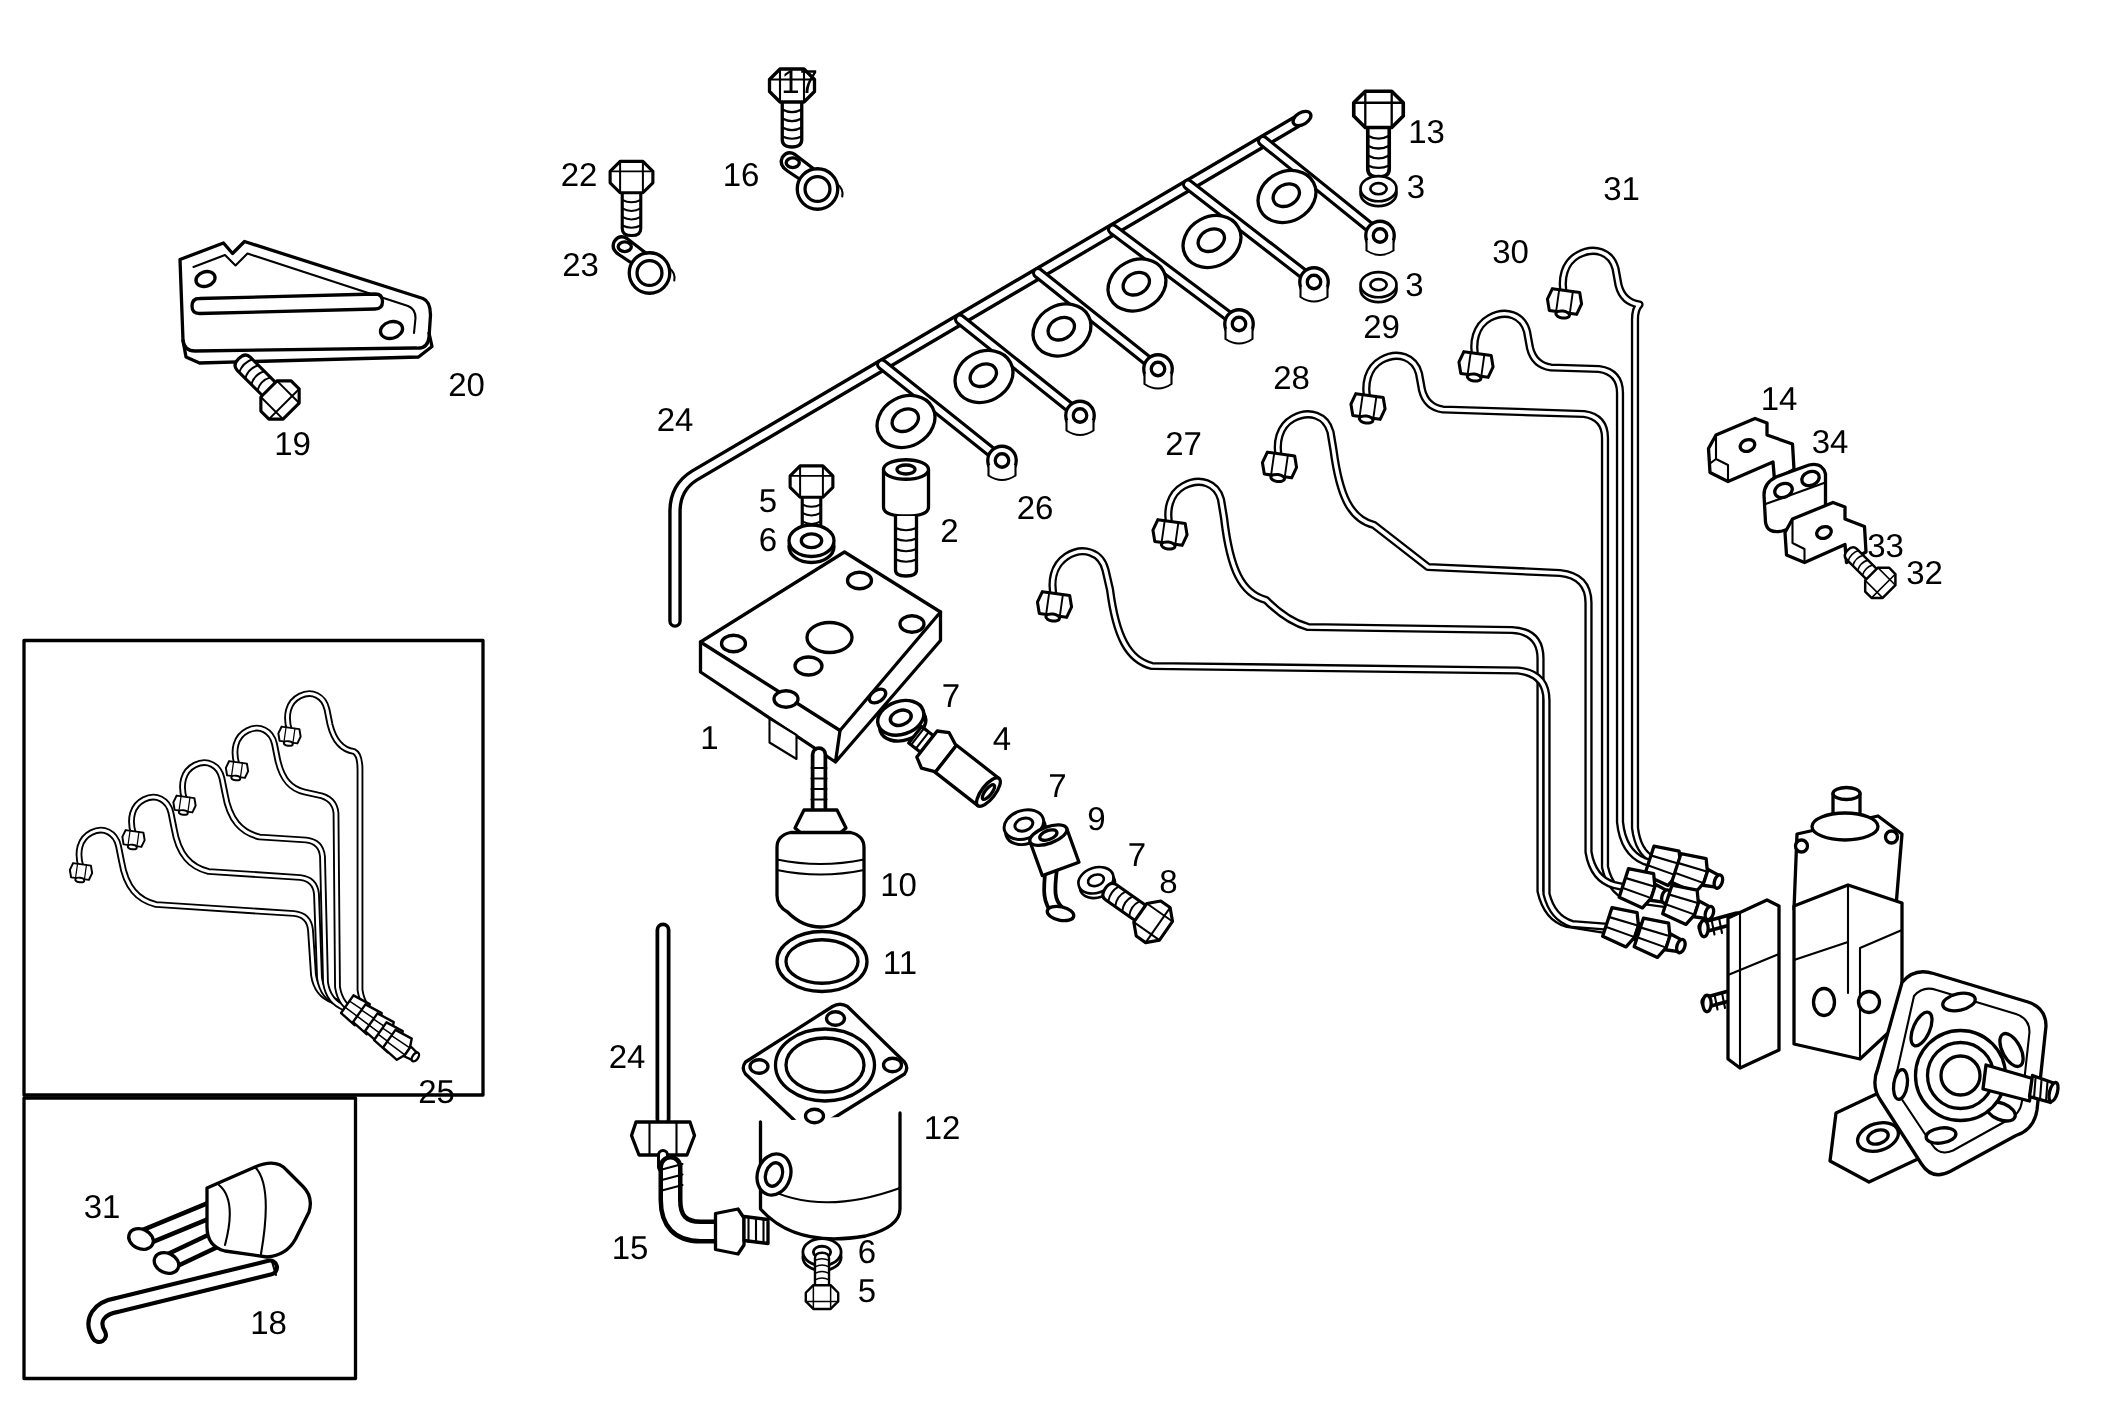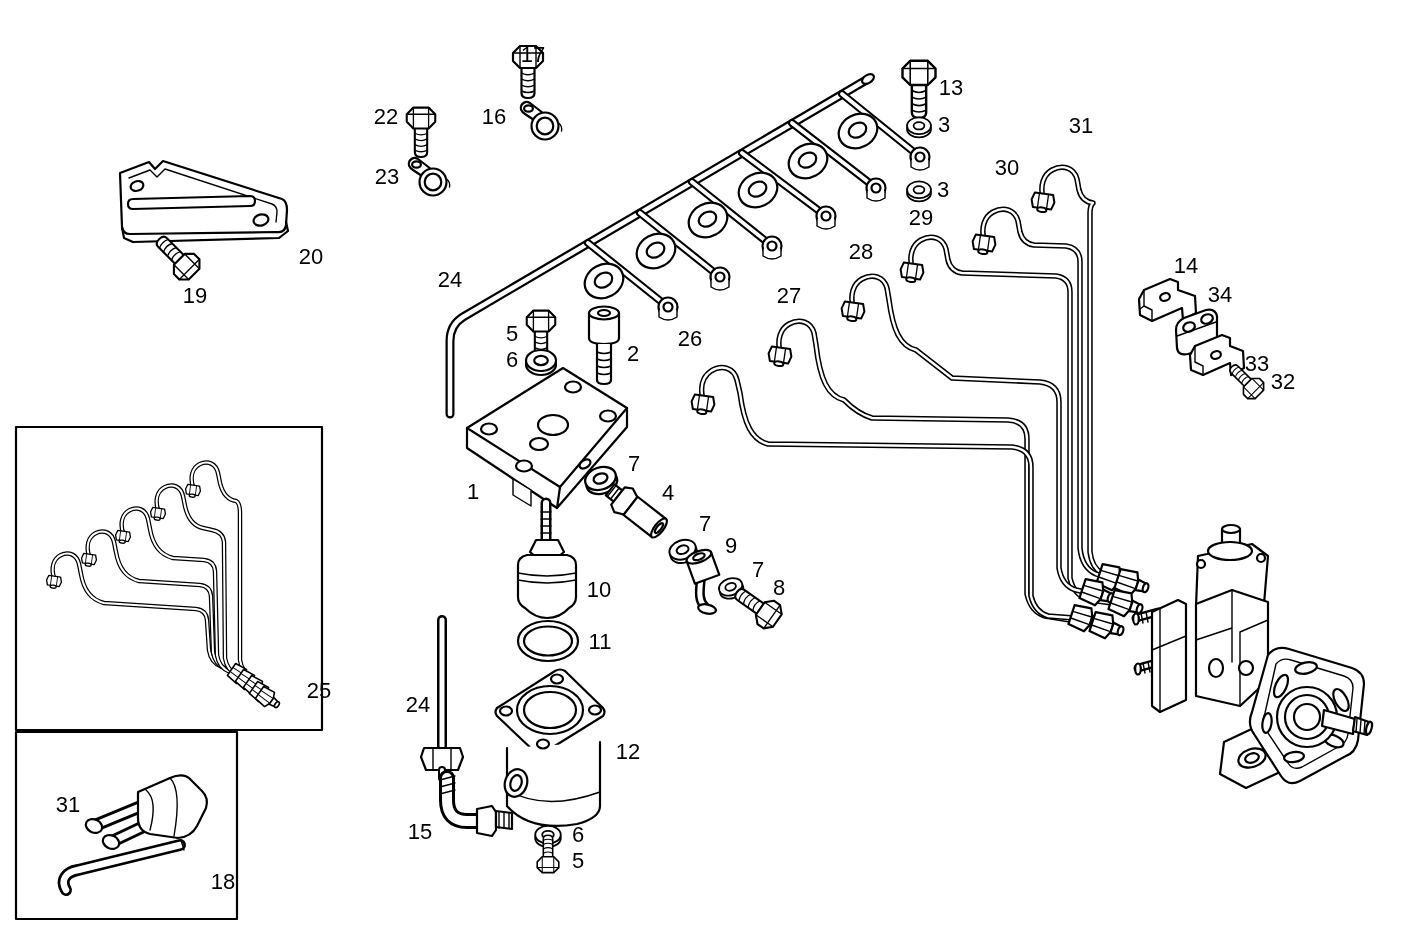--- a/index.html
+++ b/index.html
@@ -388,29 +388,29 @@
       <span class="part-label" style="left: 779px; top: 588px;">8</span>
       <span class="part-label" style="left: 731px; top: 546px;">9</span>
       <span class="part-label" style="left: 599px; top: 590px;">10</span>
       <span class="part-label" style="left: 600px; top: 642px;">11</span>
       <span class="part-label" style="left: 628px; top: 752px;">12</span>
       <span class="part-label" style="left: 951px; top: 88px;">13</span>
       <span class="part-label" style="left: 1186px; top: 266px;">14</span>
       <span class="part-label" style="left: 420px; top: 832px;">15</span>
       <span class="part-label" style="left: 494px; top: 117px;">16</span>
       <span class="part-label" style="left: 509px; top: 55px; margin-left: 24px;">17</span>
-      <span class="part-label" style="left: 179px; top: 882px; margin-left: 44px;">18</span>
+      <span class="part-label" style="left: 179px; top: 882px;">18</span>
       <span class="part-label" style="left: 195px; top: 296px;">19</span>
       <span class="part-label" style="left: 263px; top: 257px; margin-left: 48px;">20</span>
       <span class="part-label" style="left: 68px; top: 805px;">31</span>
       <span class="part-label" style="left: 386px; top: 117px;">22</span>
       <span class="part-label" style="left: 387px; top: 177px;">23</span>
       <span class="part-label" style="left: 450px; top: 280px;">24</span>
       <span class="part-label" style="left: 418px; top: 705px;">24</span>
-      <span class="part-label" style="left: 291px; top: 691px; margin-left: 28px;">25</span>
+      <span class="part-label" style="left: 291px; top: 728px;">25</span>
       <span class="part-label" style="left: 690px; top: 339px;">26</span>
       <span class="part-label" style="left: 789px; top: 296px; text-align: center;">27</span>
       <span class="part-label" style="left: 861px; top: 252px;">28</span>
       <span class="part-label" style="left: 921px; top: 218px;">29</span>
       <span class="part-label" style="left: 1007px; top: 168px;">30</span>
       <span class="part-label" style="left: 1081px; top: 126px;">31</span>
       <span class="part-label" style="left: 1283px; top: 382px;">32</span>
       <span class="part-label" style="left: 1257px; top: 327px; margin-top: 37px;">33</span>
       <span class="part-label" style="left: 1220px; top: 295px;">34</span>
     </div>

